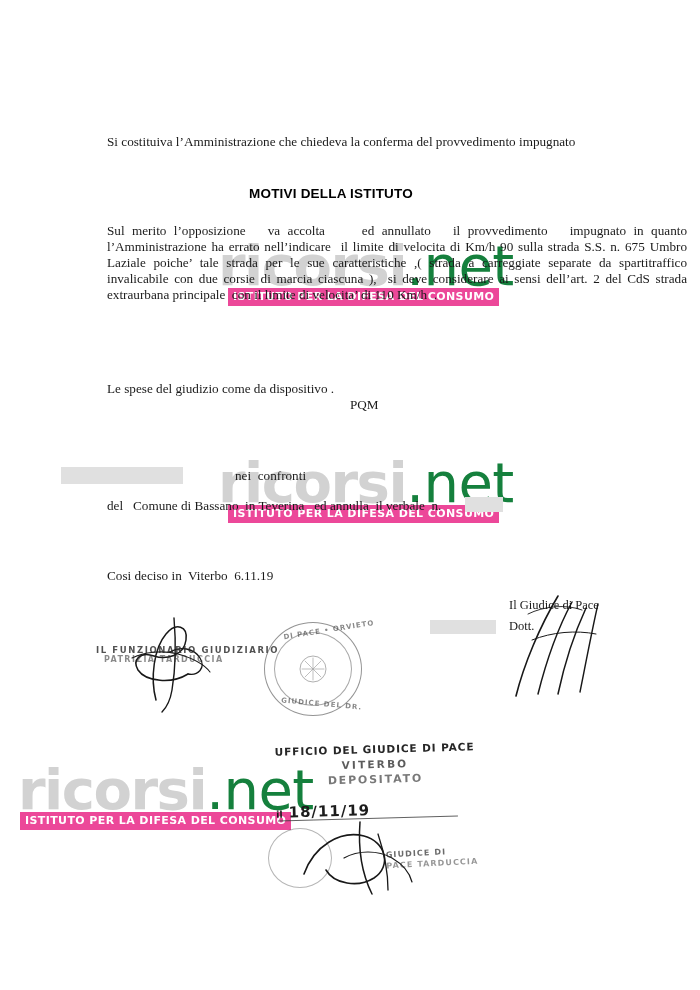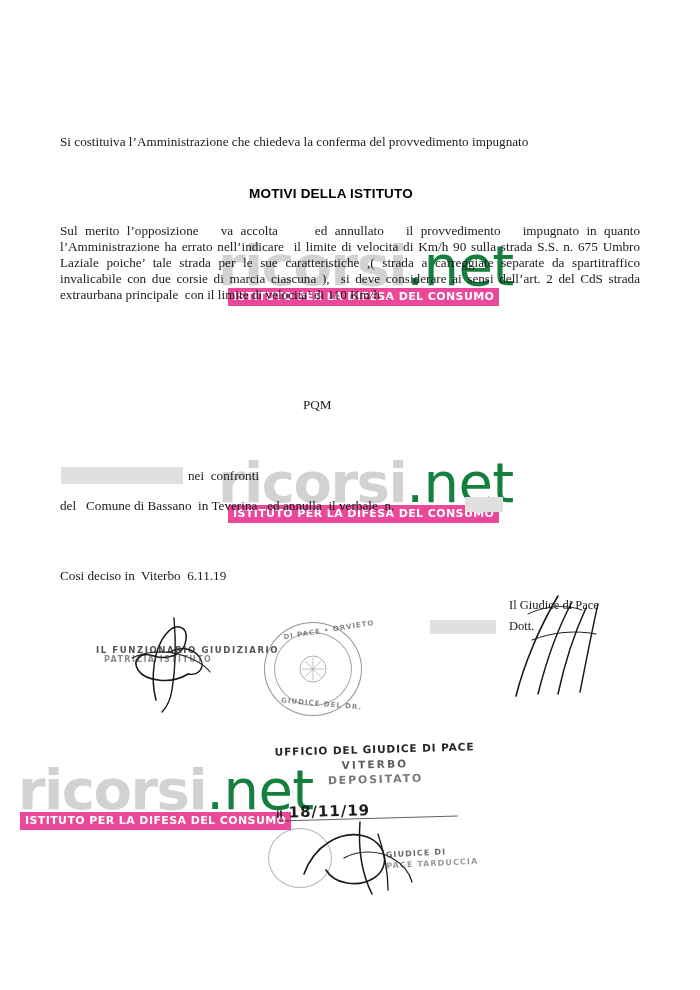--- a/index.html
+++ b/index.html
@@ -70,20 +70,21 @@
     inset: 0;
     z-index: 3;
   }
   .txt {
     position: absolute;
     font-family: "Liberation Serif", "DejaVu Serif", serif;
     font-size: 13.2px;
     line-height: 16px;
     color: #1a1a1a;
     white-space: pre-wrap;
+    margin-left: 47px;
   }
   .para {
     text-align: justify;
   }
   .heading {
     position: absolute;
     font-family: "Liberation Sans", "DejaVu Sans", sans-serif;
     font-weight: 700;
     font-size: 13.5px;
     letter-spacing: 0.2px;
@@ -245,20 +246,21 @@
     <div class="wm wm-sub" id="wm-bottom-sub">ISTITUTO PER LA DIFESA DEL CONSUMO</div>
   </div>
 
   <div class="body-layer">
 
     <div class="txt" id="l1">Si costituiva l’Amministrazione che chiedeva la conferma del provvedimento impugnato</div>
 
     <div class="heading" id="motivi">MOTIVI DELLA ISTITUTO</div>
 
     <div class="txt para" id="p-merito">Sul merito l’opposizione   va accolta     ed annullato   il provvedimento   impugnato in quanto l’Amministrazione ha errato nell’indicare  il limite di velocita di Km/h 90 sulla strada S.S. n. 675 Umbro Laziale poiche’ tale strada per le sue caratteristiche ,( strada a carreggiate separate da spartitraffico invalicabile con due corsie di marcia ciascuna ),  si deve considerare ai sensi dell’art. 2 del CdS strada extraurbana principale  con il limite di velocita’ di 110 Km/h  .</div>
+    <div class="txt" id="p-spese">Le spese del giudizio come da dispositivo .</div>
     <div class="txt" id="pqm">PQM</div>
 
     <div class="txt" id="p-nei">nei  confronti</div>
     <div class="txt" id="p-del">del   Comune di Bassano  in Teverina   ed annulla  il verbale  n.</div>
     <div class="txt" id="p-cosi">Cosi deciso in  Viterbo  6.11.19</div>
   </div>
 
   <div class="redaction" id="red-nome"></div>
   <div class="redaction" id="red-verb"></div>
   <div class="redaction" id="red-dott"></div>
@@ -266,21 +268,21 @@
   <div class="sig-layer">
 
     <svg class="ink" style="left:110px; top:608px;" width="130" height="110" viewBox="0 0 130 110">
       <path d="M46 92 C40 70, 44 40, 56 26 C66 14, 78 18, 76 32 C74 48, 56 52, 44 48 C30 43, 22 52, 28 62 C36 74, 62 76, 78 66" stroke-width="1.5"></path>
       <path d="M64 10 C66 34, 66 58, 62 82 C60 94, 56 100, 52 104" stroke-width="1.4"></path>
       <path d="M22 50 C34 44, 52 42, 68 46 C82 50, 94 56, 100 64" stroke-width="1.1"></path>
       <path d="M60 44 C70 38, 84 40, 90 50 C96 60, 88 68, 78 66" stroke-width="1.3"></path>
     </svg>
 
     <div class="stamp-text" id="stamp-funzionario">IL FUNZIONARIO GIUDIZIARIO</div>
-    <div class="stamp-text" id="stamp-funzionario-2">PATRIZIA ISTITUTO</div>
+    <div class="stamp-text" id="stamp-funzionario-2">PATRIZIA TARDUCCIA</div>
 
     <div class="seal" id="seal-main"></div>
     <div class="seal" id="seal-main-i"></div>
     <div class="seal-ring-text" id="seal-top-text">DI PACE • ORVIETO</div>
     <div class="seal-ring-text" id="seal-bot-text">GIUDICE DEL DR.</div>
     <svg class="ink" style="left:292px; top:650px; opacity:.4;" width="42" height="38" viewBox="0 0 42 38">
       <circle cx="21" cy="19" r="13" stroke="#3a3a3a" stroke-width="1" fill="none"></circle>
       <path d="M21 8 L21 30 M10 19 L32 19 M13 11 L29 27 M29 11 L13 27" stroke="#3a3a3a" stroke-width=".7"></path>
     </svg>
 

